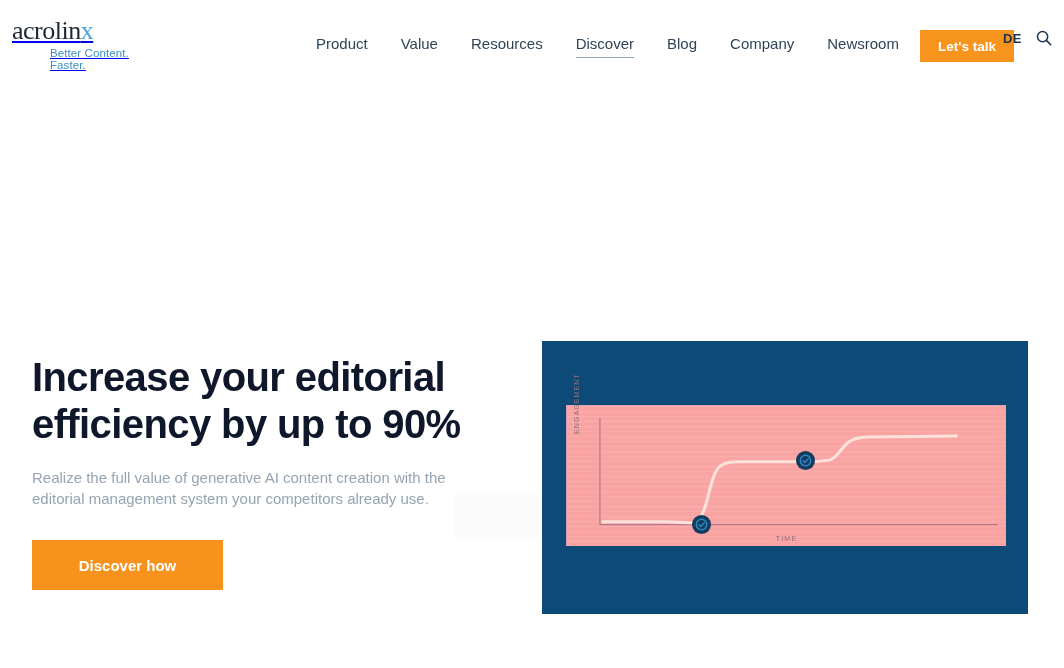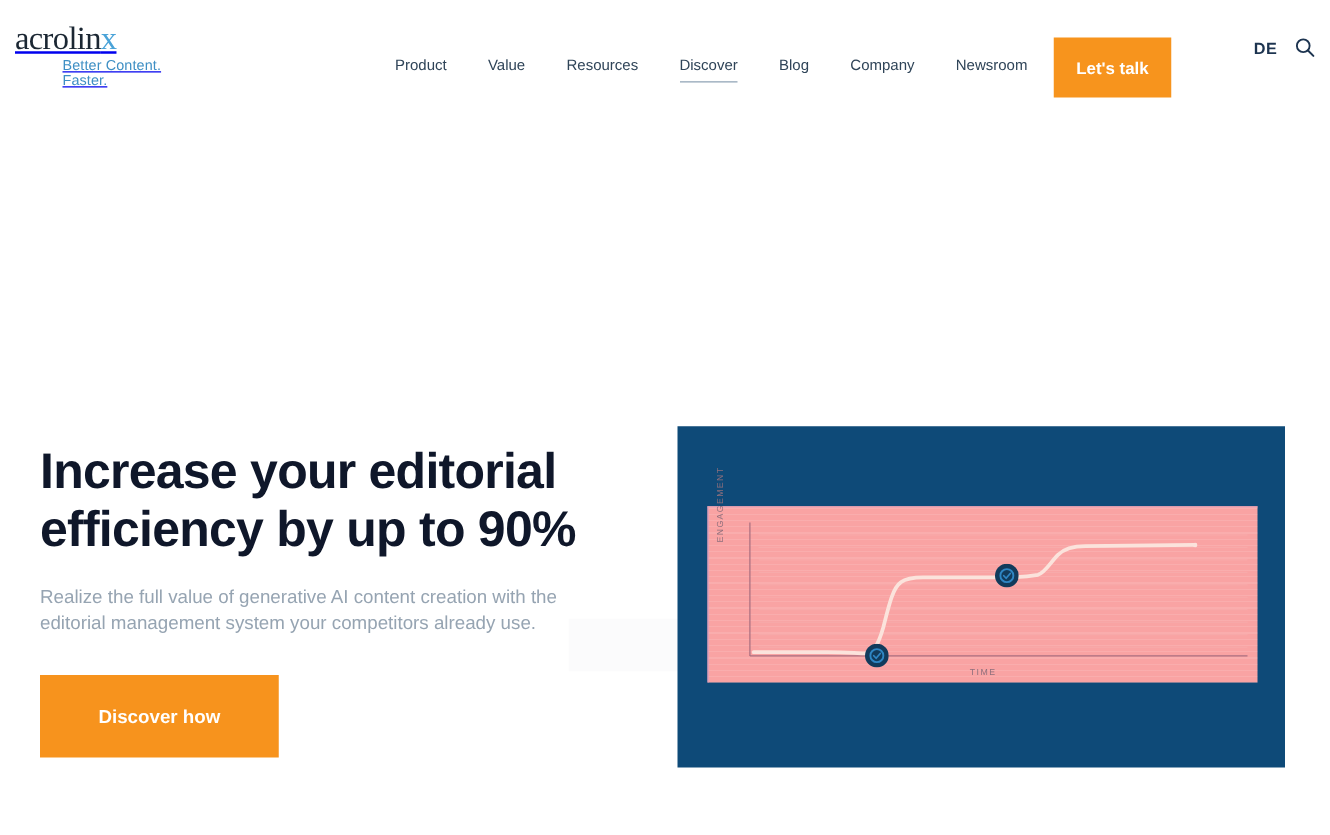--- a/index.html
+++ b/index.html
@@ -42,21 +42,21 @@
     letter-spacing:0.1px;
     line-height:1;
     padding-left:28px;
   }
 
   .nav {
     position:absolute; left:316px; top:30px;
     display:flex; align-items:center; gap:0;
   }
   .nav-item {
-    font-size:12px;
+    font-size:15px;
     color:#2f4458;
     padding:0 17px 5px 0;
     margin-right:16px;
     text-decoration:none;
     white-space:nowrap;
     position:relative;
     cursor:pointer;
     line-height:18px;
   }
   .nav-item:last-of-type { margin-right:0; }
@@ -67,21 +67,21 @@
     height:1px;
     background:#8fa3b5;
   }
 
   .btn-talk {
     display:inline-flex; align-items:center; justify-content:center;
     background:#f7941d;
     color:#ffffff;
     font-size:13.5px;
     font-weight:700;
-    height:48px;
+    height:32px;
     padding:0 18px;
     border:none;
     cursor:pointer;
     margin-left:4px;
     white-space:nowrap;
   }
 
   .header-right {
     position:absolute; right:12px; top:30px;
     display:flex; align-items:center; gap:14px;
@@ -122,21 +122,21 @@
   .btn-discover {
     margin-top:31px;
     display:inline-flex;
     align-items:center;
     justify-content:center;
     background:#f7931d;
     color:#ffffff;
     font-size:15px;
     font-weight:700;
     width:191px;
-    height:66px;
+    height:50px;
     border:none;
     cursor:pointer;
   }
 
   
   .ghost-block {
     position:absolute;
     left:455px; top:415px;
     width:88px; height:42px;
     background:#fbfbfc;

